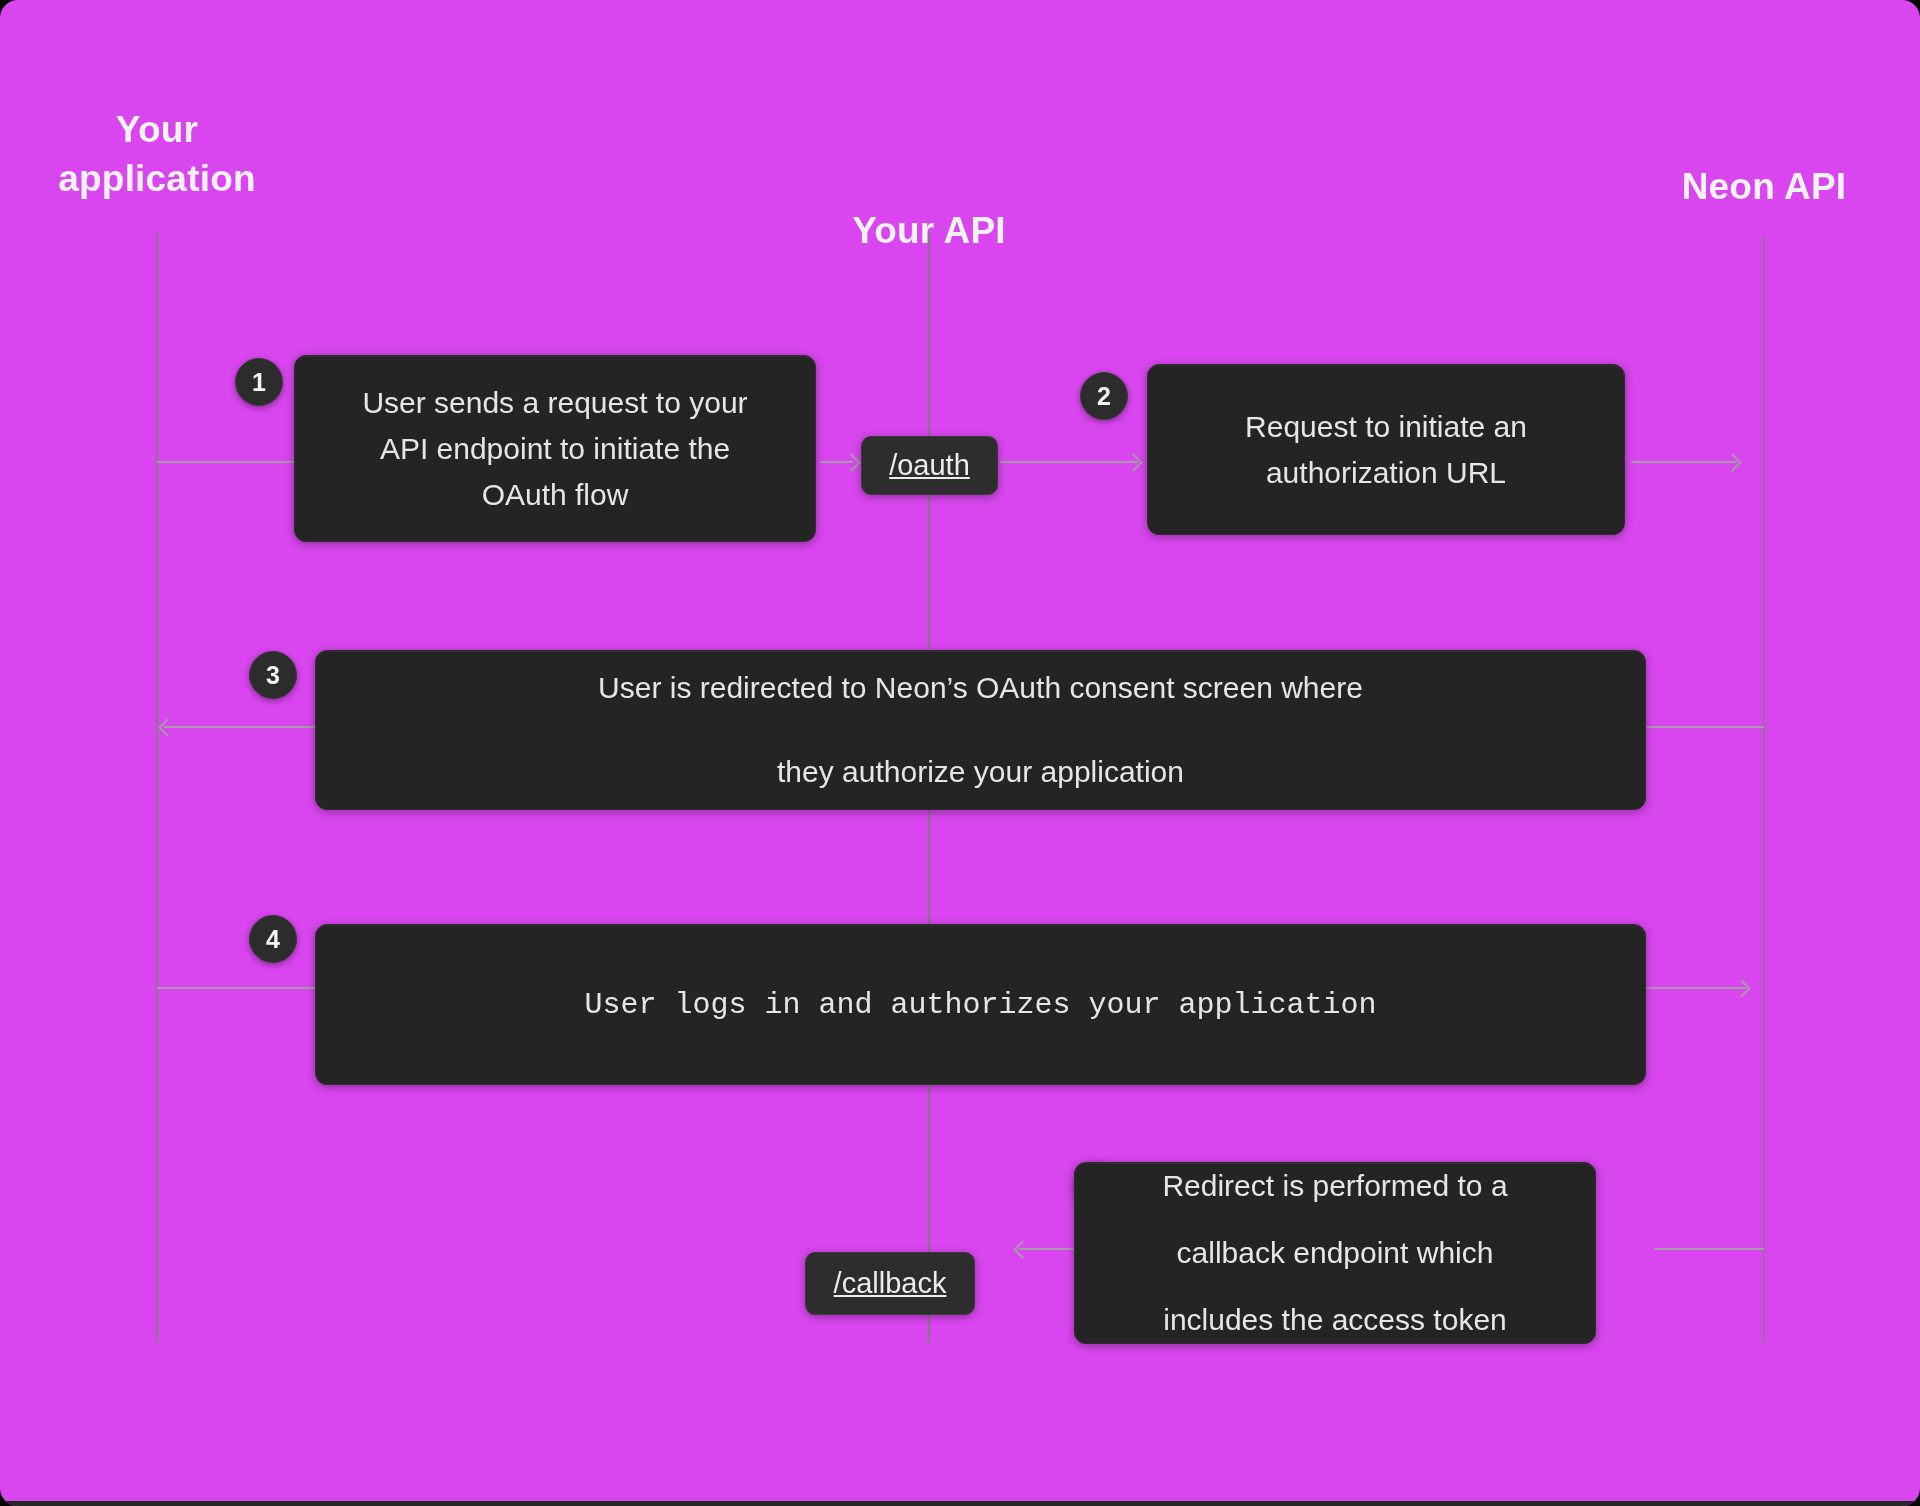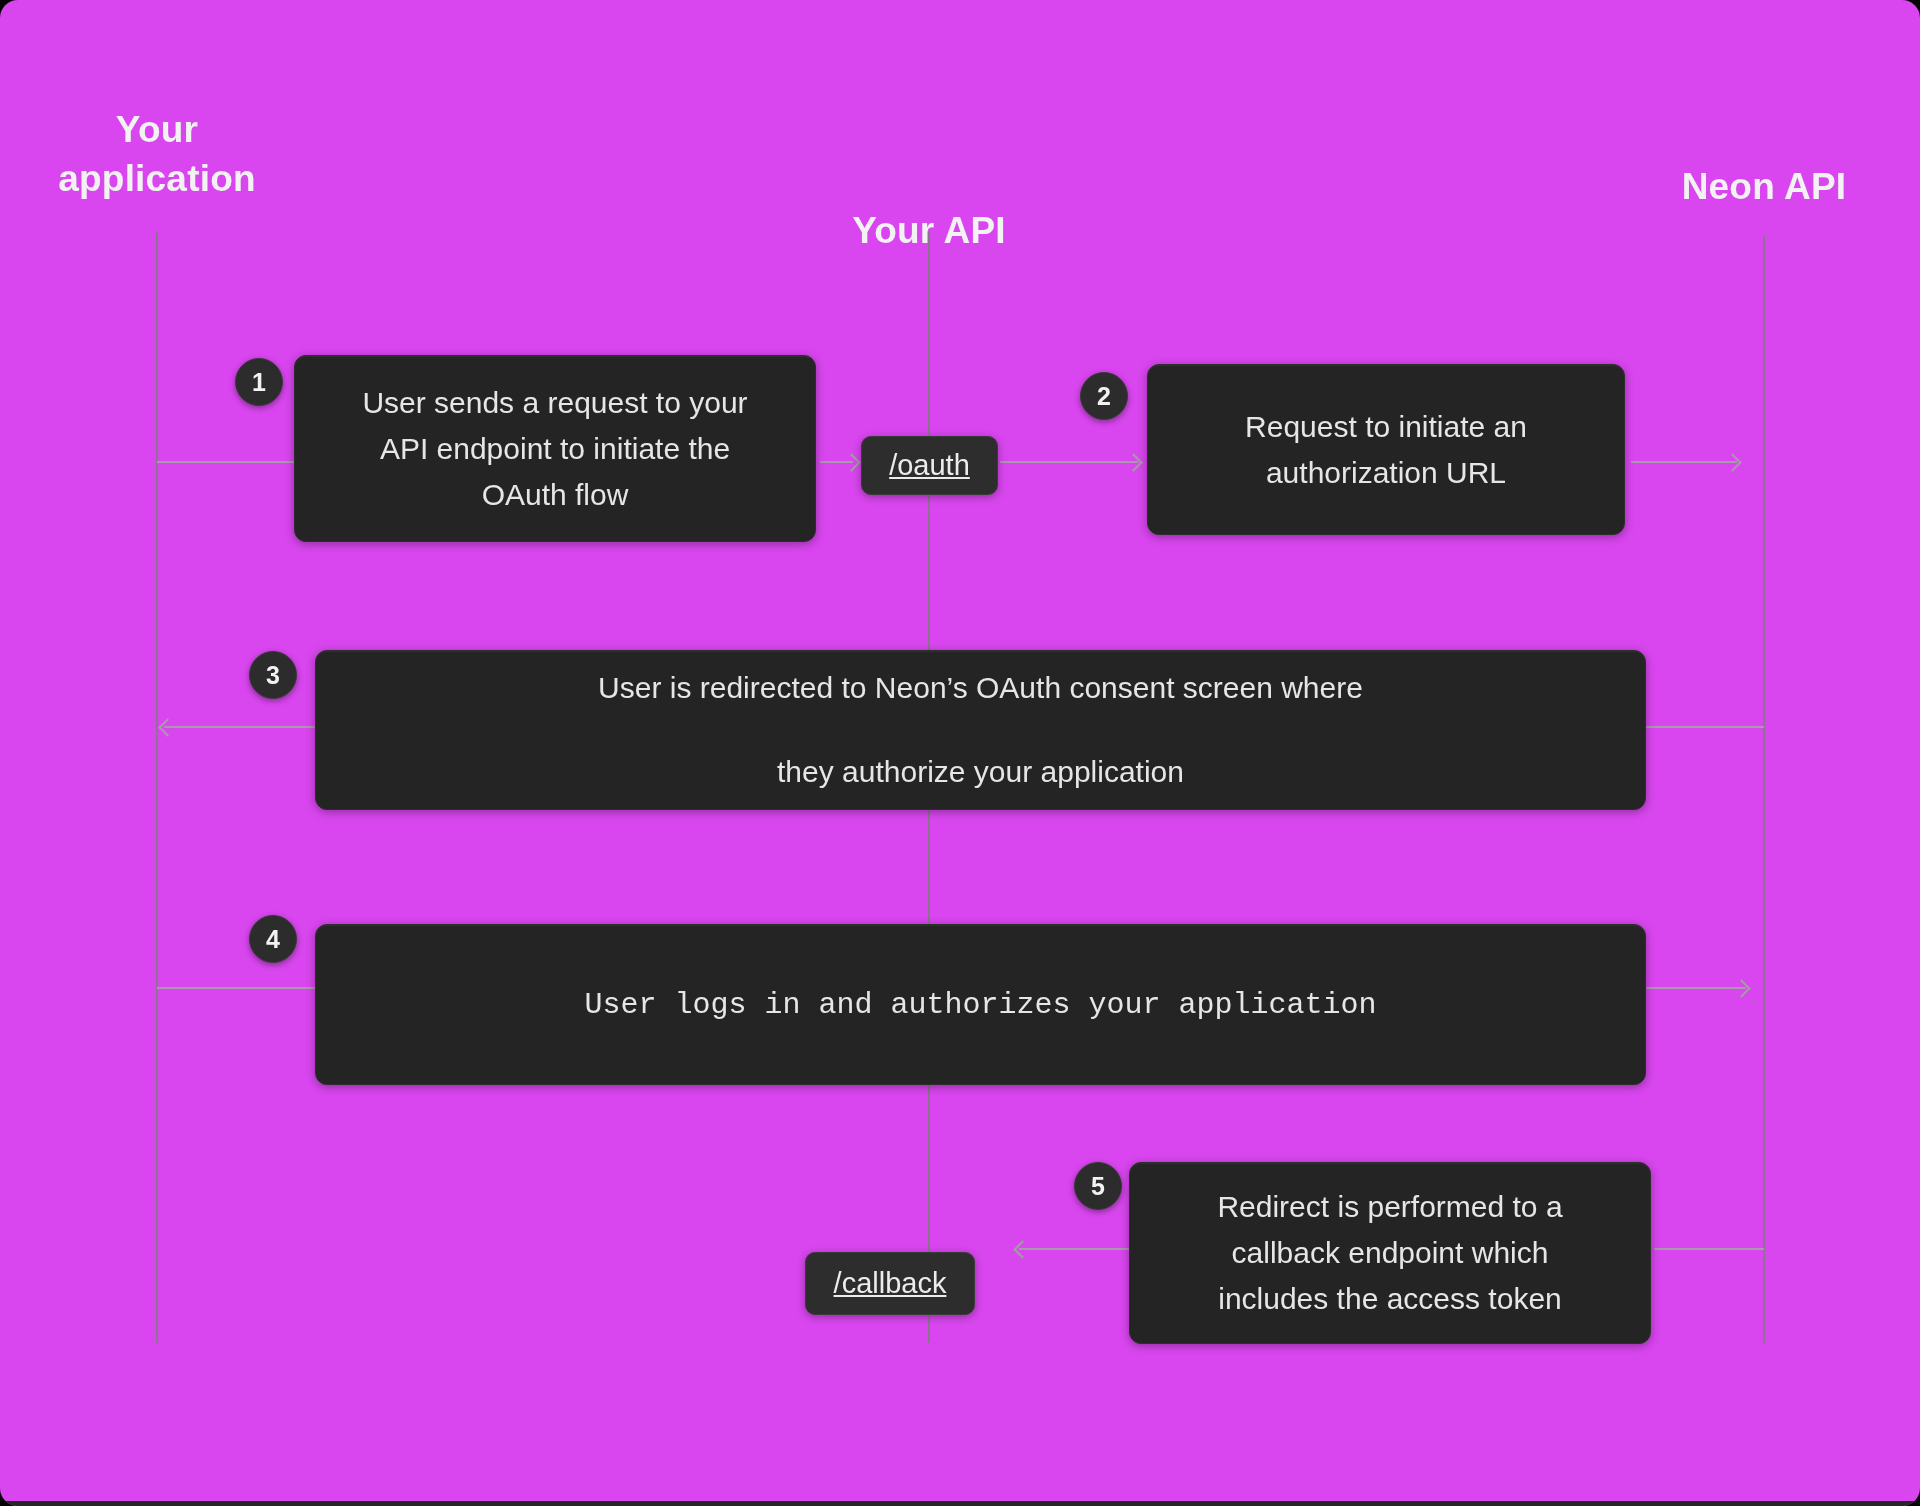--- a/index.html
+++ b/index.html
@@ -93,20 +93,20 @@
   </div>
 
   <div class="badge" style="left:249px;top:915px;">4</div>
   <div class="box" style="left:315px;top:924px;width:1329px;height:159px;font-family:Liberation Mono, monospace;">
     <div>User logs in and authorizes your application</div>
   </div>
 
   <div class="tag" style="left:805px;top:1216px;width:168px;height:61px;margin-top:36px;">/callback</div>
 
   <div class="badge" style="left:1074px;top:1162px;">5</div>
-  <div class="box" style="left:1129px;top:1162px;width:520px;height:180px;">
+  <div class="box" style="left:1074px;top:1162px;width:520px;height:180px;gap:21px;">
     <div>Redirect is performed to a</div>
     <div>callback endpoint which</div>
     <div>includes the access token</div>
   </div>
 
   <div class="bottom-strip"></div>
 </div>
 
 </body></html>

